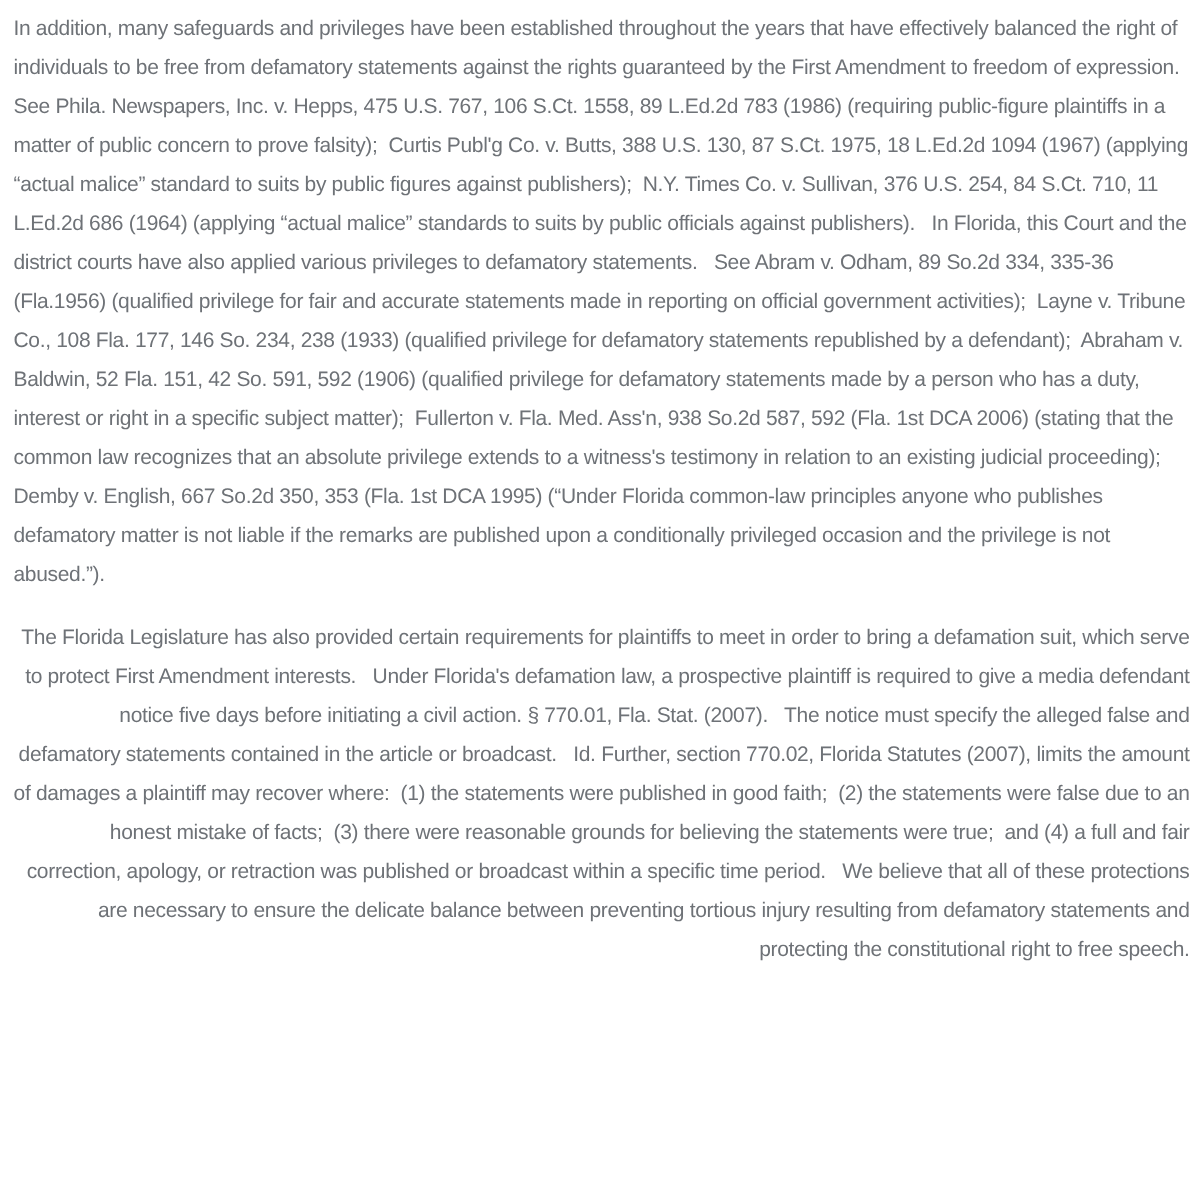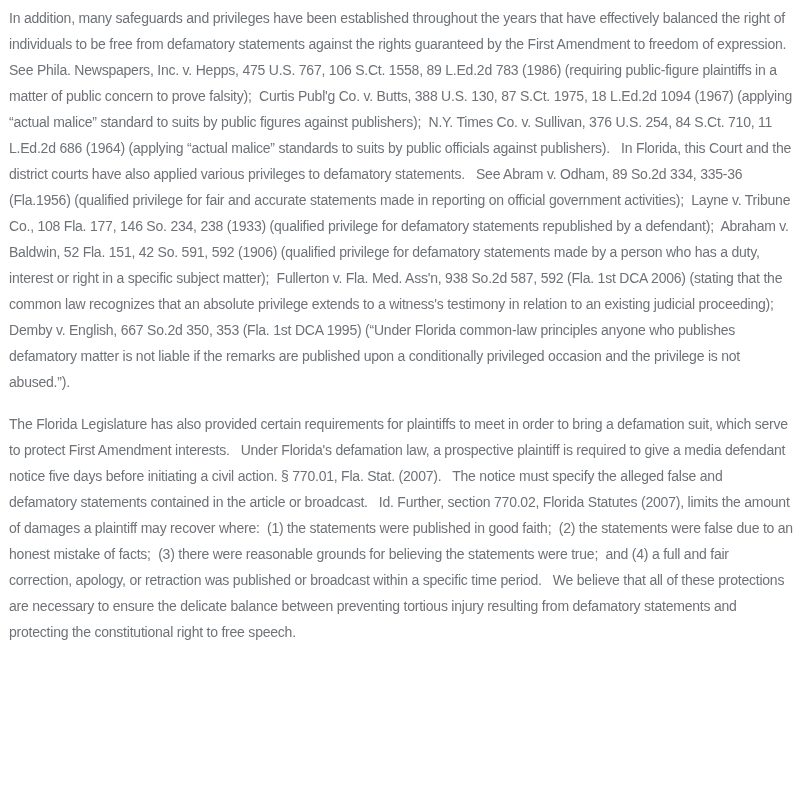--- a/index.html
+++ b/index.html
@@ -20,20 +20,21 @@
     color: #6e7277;
     font-stretch: condensed;
   }
   .doc-paragraph {
     margin: 0 0 16px 0;
     white-space: pre-wrap;
     text-align: left;
   }
   .doc-paragraph:last-child {
     margin-bottom: 12px;
+    text-align: right;
   }
 </style>
 </head>
 <body>
 
 <main class="doc-page">
   <p class="doc-paragraph">In addition, many safeguards and privileges have been established throughout the years that have effectively balanced the right of individuals to be free from defamatory statements against the rights guaranteed by the First Amendment to freedom of expression.   See Phila. Newspapers, Inc. v. Hepps, 475 U.S. 767, 106 S.Ct. 1558, 89 L.Ed.2d 783 (1986) (requiring public-figure plaintiffs in a matter of public concern to prove falsity);  Curtis Publ'g Co. v. Butts, 388 U.S. 130, 87 S.Ct. 1975, 18 L.Ed.2d 1094 (1967) (applying “actual malice” standard to suits by public figures against publishers);  N.Y. Times Co. v. Sullivan, 376 U.S. 254, 84 S.Ct. 710, 11 L.Ed.2d 686 (1964) (applying “actual malice” standards to suits by public officials against publishers).   In Florida, this Court and the district courts have also applied various privileges to defamatory statements.   See Abram v. Odham, 89 So.2d 334, 335-36 (Fla.1956) (qualified privilege for fair and accurate statements made in reporting on official government activities);  Layne v. Tribune Co., 108 Fla. 177, 146 So. 234, 238 (1933) (qualified privilege for defamatory statements republished by a defendant);  Abraham v. Baldwin, 52 Fla. 151, 42 So. 591, 592 (1906) (qualified privilege for defamatory statements made by a person who has a duty, interest or right in a specific subject matter);  Fullerton v. Fla. Med. Ass'n, 938 So.2d 587, 592 (Fla. 1st DCA 2006) (stating that the common law recognizes that an absolute privilege extends to a witness's testimony in relation to an existing judicial proceeding);  Demby v. English, 667 So.2d 350, 353 (Fla. 1st DCA 1995) (“Under Florida common-law principles anyone who publishes defamatory matter is not liable if the remarks are published upon a conditionally privileged occasion and the privilege is not abused.”).</p>
   <p class="doc-paragraph">The Florida Legislature has also provided certain requirements for plaintiffs to meet in order to bring a defamation suit, which serve to protect First Amendment interests.   Under Florida's defamation law, a prospective plaintiff is required to give a media defendant notice five days before initiating a civil action. § 770.01, Fla. Stat. (2007).   The notice must specify the alleged false and defamatory statements contained in the article or broadcast.   Id. Further, section 770.02, Florida Statutes (2007), limits the amount of damages a plaintiff may recover where:  (1) the statements were published in good faith;  (2) the statements were false due to an honest mistake of facts;  (3) there were reasonable grounds for believing the statements were true;  and (4) a full and fair correction, apology, or retraction was published or broadcast within a specific time period.   We believe that all of these protections are necessary to ensure the delicate balance between preventing tortious injury resulting from defamatory statements and protecting the constitutional right to free speech.</p>
 </main>
 

